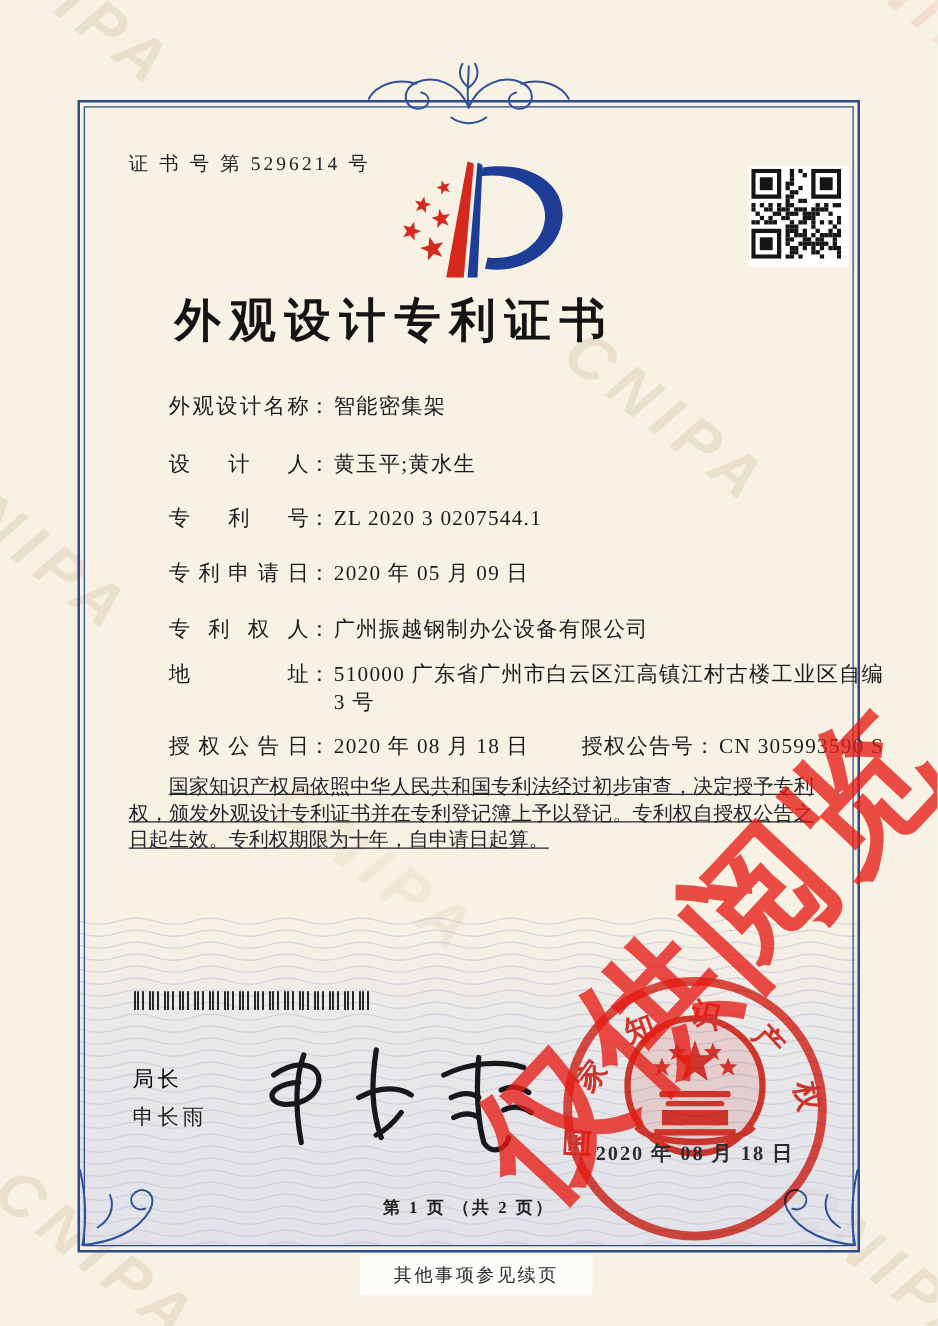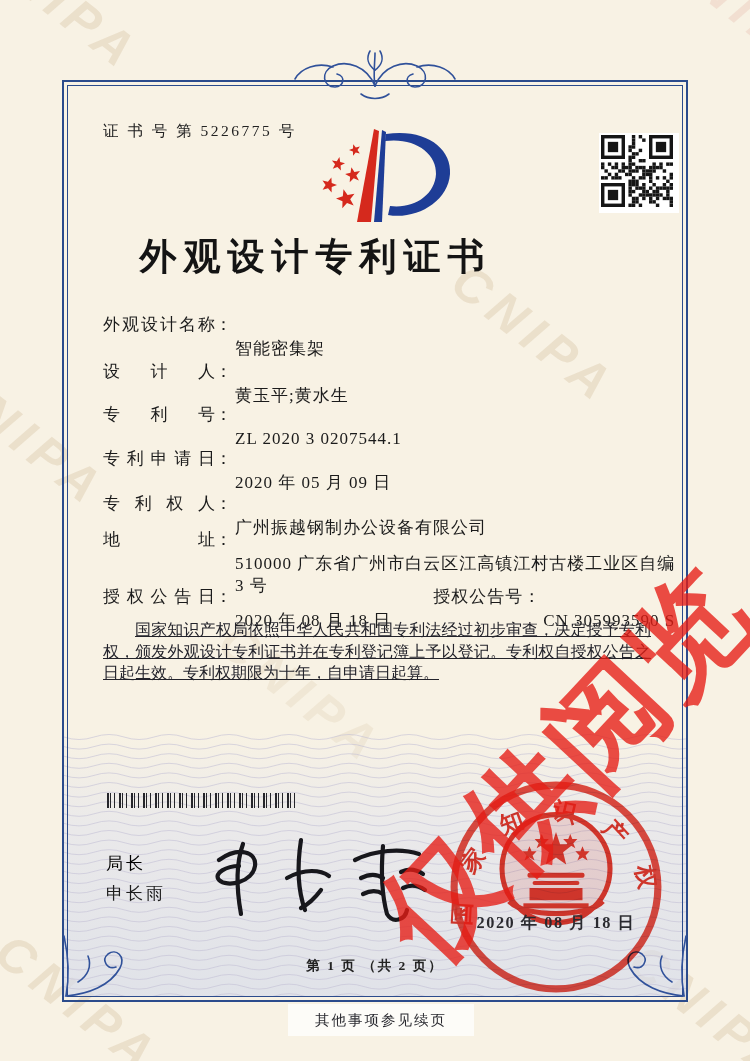--- a/index.html
+++ b/index.html
@@ -44,23 +44,23 @@
     font-size:15.5px;letter-spacing:2.5px;color:#222;
   }
   .qr{position:absolute;left:599px;top:133px;width:76px;height:76px;background:#fff;padding:2px;z-index:5;}
   .logo{position:absolute;left:293px;top:124px;width:170px;height:106px;z-index:5;}
   .title{
     position:absolute;left:0;top:232px;width:631px;z-index:5;
     text-align:center;font-size:37px;font-weight:700;letter-spacing:7px;color:#141414;
   }
   
   .row{position:absolute;left:103px;z-index:5;font-size:17px;line-height:22px;white-space:nowrap;}
-  .row .lab{display:inline-block;width:112px;text-align:justify;text-align-last:justify;vertical-align:top;}
+  .row .lab{display:inline-block;width:112px;text-align:justify;text-align-last:justify;vertical-align:top;margin-left:32px;}
   .row .colon{display:inline-block;width:20px;vertical-align:top;}
-  .row .val{display:inline-block;vertical-align:top;letter-spacing:1px;margin-top:24px;}
+  .row .val{display:inline-block;vertical-align:top;letter-spacing:1px;}
   .row .val.wide{width:452px;white-space:normal;}
   .row .lab2{display:inline-block;margin-left:42px;vertical-align:top;letter-spacing:1px;text-align:right;}
   .r0{top:314px}.r1{top:361px}.r2{top:404px}.r3{top:448px}.r4{top:493px}.r5{top:529px}.r6{top:586px}
   
   .paras{
     position:absolute;left:103px;top:619px;width:548px;z-index:5;
     font-size:16px;line-height:21.6px;text-align:justify;color:#23232b;
   }
   .paras p{margin:0;text-indent:2em;text-decoration:underline;}
   
@@ -165,21 +165,21 @@
 <div class="ornament" style="left:600px;top:926px;">
   <svg width="92" height="76" viewBox="0 0 92 76">
     <g transform="translate(92,0) scale(-1,1)">
       <path d="M8 70 C30 68 52 60 62 42 C68 30 58 22 50 28 C43 34 49 44 58 41"></path>
       <path d="M8 70 C12 48 10 28 6 10"></path>
       <path d="M20 56 C30 50 34 40 30 30"></path>
     </g>
   </svg>
 </div>
 
-<div class="cert-no">证 书 号 第 5226775 号</div>
+<div class="cert-no">证 书 号 第 5296214 号</div>
 
 <div class="qr">
   <svg id="qr-svg" width="72" height="72" viewBox="0 0 71.4 71.4">
       <rect x="30.599999999999998" y="0" width="3.4" height="3.4" fill="#151515"></rect>
       <rect x="37.4" y="0" width="3.4" height="3.4" fill="#151515"></rect>
       <rect x="30.599999999999998" y="3.4" width="3.4" height="3.4" fill="#151515"></rect>
       <rect x="40.8" y="3.4" width="3.4" height="3.4" fill="#151515"></rect>
       <rect x="30.599999999999998" y="6.8" width="3.4" height="3.4" fill="#151515"></rect>
       <rect x="27.2" y="10.2" width="3.4" height="3.4" fill="#151515"></rect>
       <rect x="30.599999999999998" y="10.2" width="3.4" height="3.4" fill="#151515"></rect>

